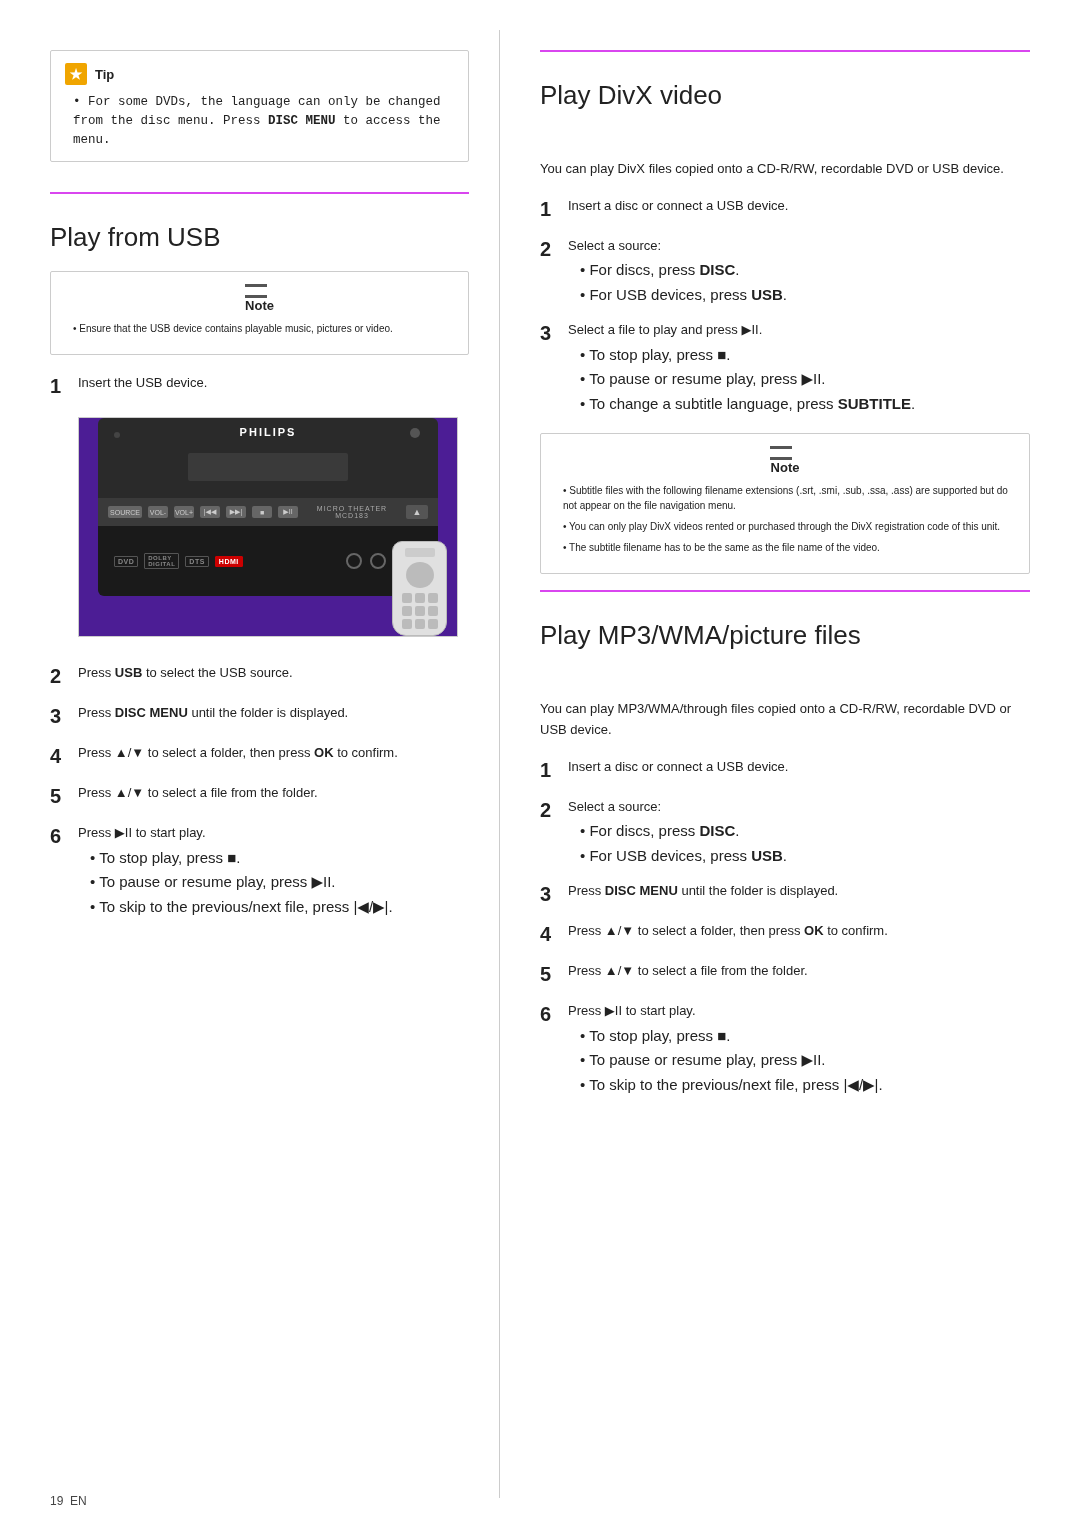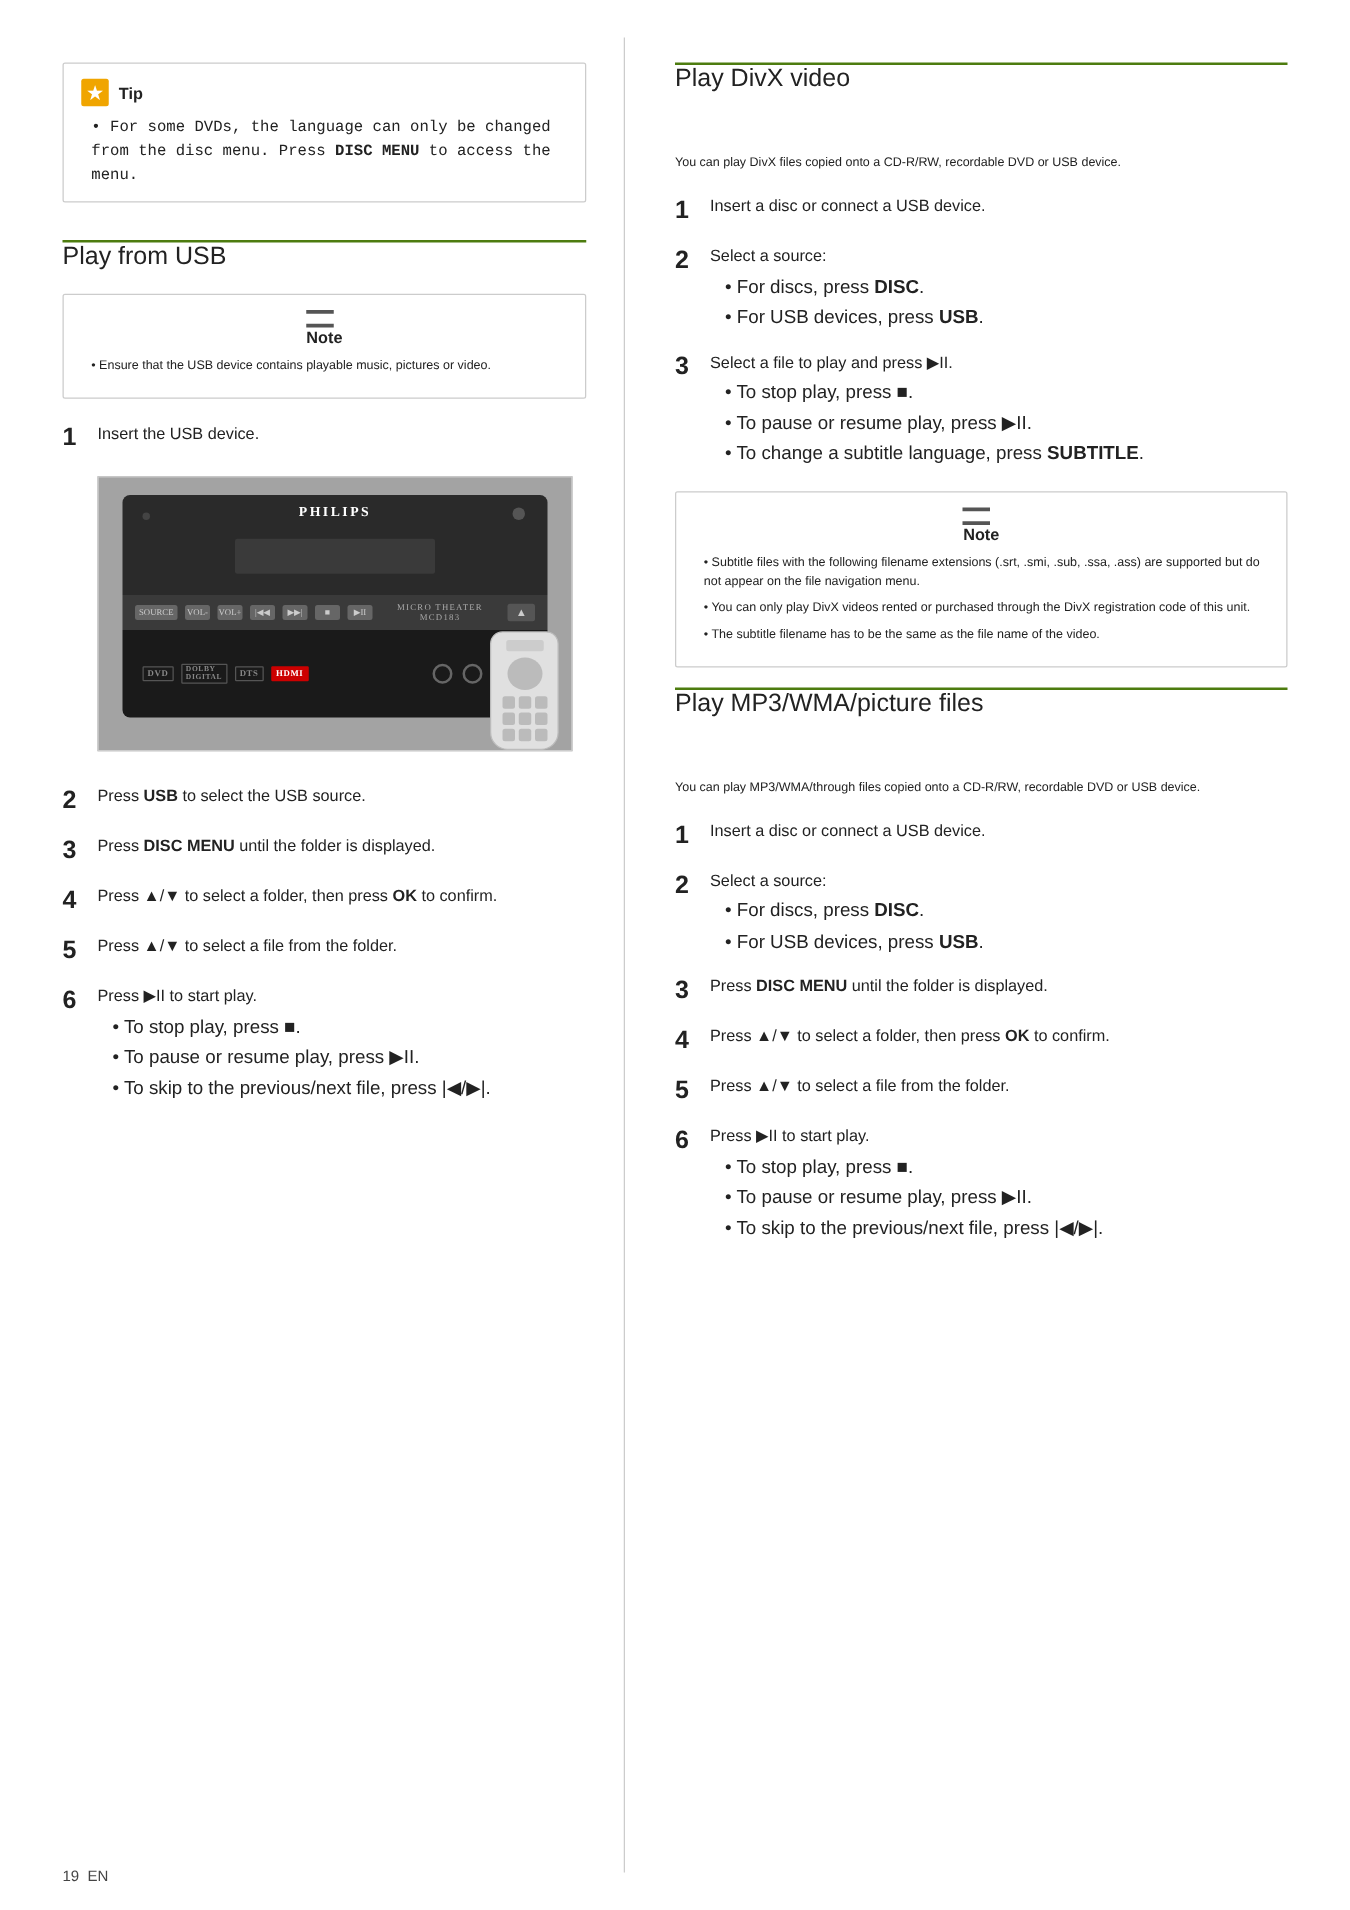--- a/index.html
+++ b/index.html
@@ -103,25 +103,25 @@
     .note-box ul li {
       line-height: 1.5;
       font-size: 10px;
       margin-bottom: 6px;
     }
     .note-box ul li::before {
       content: "• ";
     }
     
     .section-title {
-      font-size: 20px;
+      font-size: 26px;
       font-weight: normal;
       margin-bottom: 18px;
-      border-top: 2px solid #4d7c0f;
-      padding-top: 0;
+      border-top: 2px solid #d946ef;
+      padding-top: 28px;
     }
     
     .steps-list {
       list-style: none;
       padding: 0;
     }
     .step-item {
       display: flex;
       margin-bottom: 10px;
       line-height: 1.5;
@@ -153,26 +153,24 @@
     .sub-bullets li::before {
       content: "• ";
     }
     
     .device-image {
       border: 1px solid #ccc;
       width: 380px;
       height: 220px;
       margin: 16px 0 24px 28px;
       display: flex;
-      align-items: center;
       justify-content: center;
       position: relative;
-      background: #a3a3a3;
+      background: #4c1d95;
       overflow: hidden;
-      font-family: Liberation Serif, serif;
     }
     
     .device-outer {
       width: 340px;
       height: 190px;
       position: relative;
     }
     .device-top {
       background: #2a2a2a;
       width: 340px;
@@ -350,21 +348,21 @@
       bottom: 20px;
       left: 50px;
       font-size: 12px;
       color: #444;
     }
     .small-caps {
       font-variant: small-caps;
       font-weight: bold;
     }
     .intro-text {
-      font-size: 10px;
+      font-size: 13px;
       line-height: 1.6;
       margin-bottom: 14px;
       margin-top: 48px;
     }
   </style>
 </head>
 <body>
 
 <div class="page">
 

